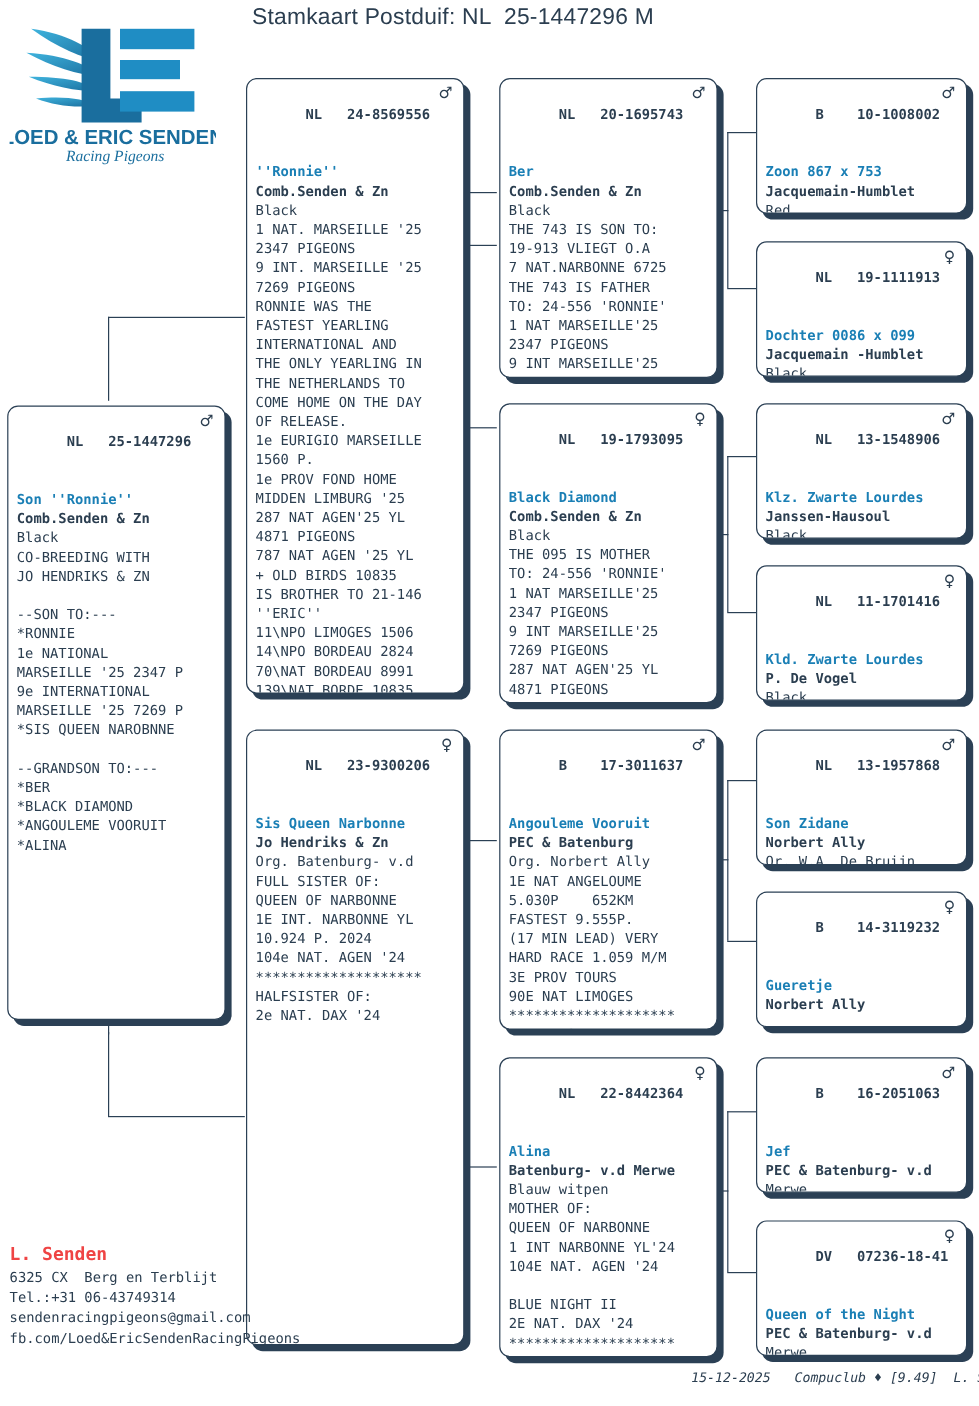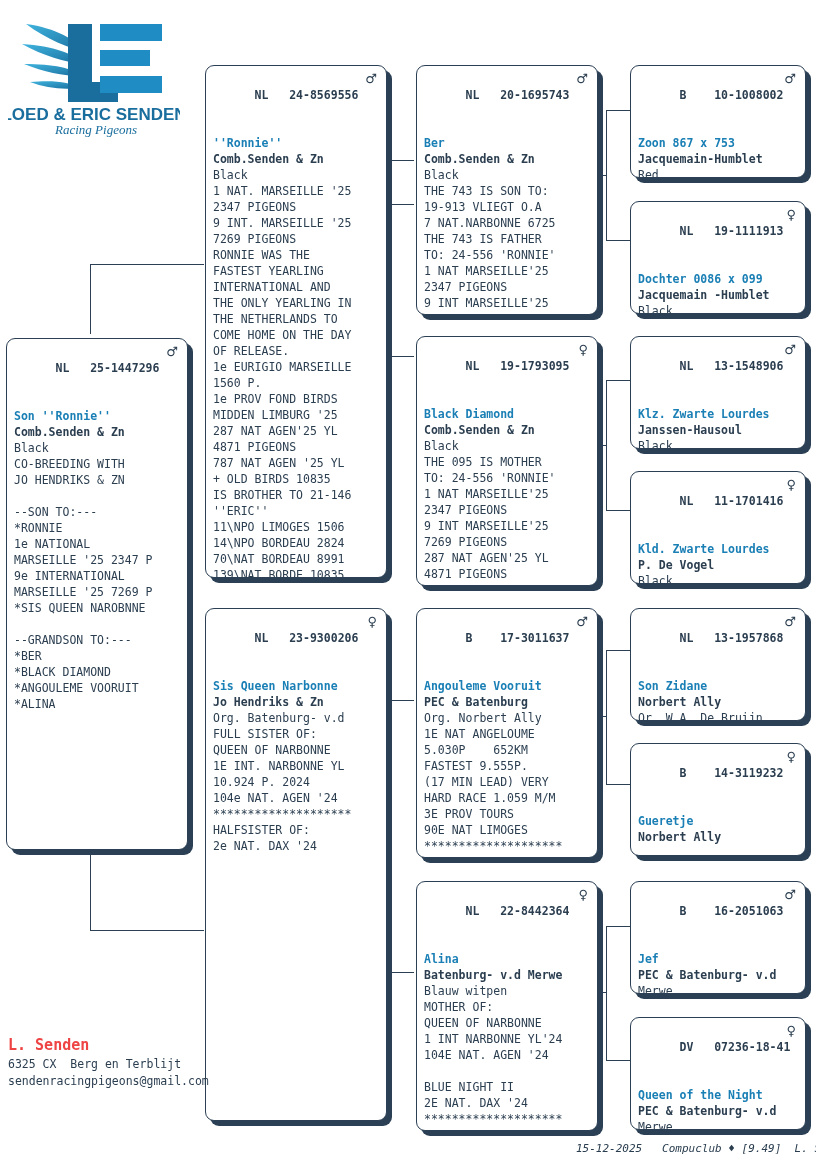--- a/index.html
+++ b/index.html
@@ -82,20 +82,21 @@
       <path d="M60 18 L84 18 L84 76 L110 76 L110 96 L60 96 Z" fill="#1a6e9e"></path>
 
       <rect x="92" y="18" width="62" height="17" fill="#1f8dc4"></rect>
       <rect x="92" y="44" width="50" height="16" fill="#1f8dc4"></rect>
       <rect x="92" y="70" width="62" height="17" fill="#1f8dc4"></rect>
       <text x="86" y="114" font-family="Liberation Sans, sans-serif" font-size="17" font-weight="bold" fill="#1a6e9e" text-anchor="middle">LOED &amp; ERIC SENDEN</text>
       <text x="88" y="128" font-family="Liberation Serif, serif" font-size="13" font-style="italic" fill="#1a6e9e" text-anchor="middle">Racing Pigeons</text>
     </svg>
   </div>
 
+  <div class="title">Stamkaart Postduif: NL  25-1447296 M</div>
 
   <div class="ln lnv" style="left:90px; top:264px; height:70px;"></div>
   <div class="ln lnh" style="left:90px; top:264px; width:114px;"></div>
   <div class="ln lnv" style="left:90px; top:860px; height:70px;"></div>
   <div class="ln lnh" style="left:90px; top:930px; width:114px;"></div>
   <div class="ln lnv" style="left:90px; top:848px; height:14px;"></div>
 
   <div class="ln lnh" style="left:386px; top:204px; width:28px;"></div>
   <div class="ln lnv" style="left:386px; top:160px; height:196px;"></div>
   <div class="ln lnh" style="left:386px; top:160px; width:28px;"></div>
@@ -170,21 +171,21 @@
         <div class="crow c-txt">7269 PIGEONS</div>
         <div class="crow c-txt">RONNIE WAS THE</div>
         <div class="crow c-txt">FASTEST YEARLING</div>
         <div class="crow c-txt">INTERNATIONAL AND</div>
         <div class="crow c-txt">THE ONLY YEARLING IN</div>
         <div class="crow c-txt">THE NETHERLANDS TO</div>
         <div class="crow c-txt">COME HOME ON THE DAY</div>
         <div class="crow c-txt">OF RELEASE.</div>
         <div class="crow c-txt">1e EURIGIO MARSEILLE</div>
         <div class="crow c-txt">1560 P.</div>
-        <div class="crow c-txt">1e PROV FOND BIRDS</div>
+        <div class="crow c-txt">1e PROV FOND HOME</div>
         <div class="crow c-txt">MIDDEN LIMBURG '25</div>
         <div class="crow c-txt">287 NAT AGEN'25 YL</div>
         <div class="crow c-txt">4871 PIGEONS</div>
         <div class="crow c-txt">787 NAT AGEN '25 YL</div>
         <div class="crow c-txt">+ OLD BIRDS 10835</div>
         <div class="crow c-txt">IS BROTHER TO 21-146</div>
         <div class="crow c-txt">''ERIC''</div>
         <div class="crow c-txt">11\NPO LIMOGES 1506</div>
         <div class="crow c-txt">14\NPO BORDEAU 2824</div>
         <div class="crow c-txt">70\NAT BORDEAU 8991</div>
@@ -389,19 +390,21 @@
     <div class="crow c-owner">PEC &amp; Batenburg- v.d</div>
     <div class="card-lines">
         <div class="crow c-txt">Merwe</div>
       </div>
   </div>
 
   <div class="footer">
     <div class="f-name">L. Senden</div>
     <div>
         <div class="f-line">6325 CX  Berg en Terblijt</div>
+        <div class="f-line">Tel.:+31 06-43749314</div>
         <div class="f-line">sendenracingpigeons@gmail.com</div>
+        <div class="f-line">fb.com/Loed&amp;EricSendenRacingPigeons</div>
       </div>
   </div>
 
   <div class="credit">15-12-2025   Compuclub ♦ [9.49]  L. Senden</div>
 
 </div>
 
 </body></html>

